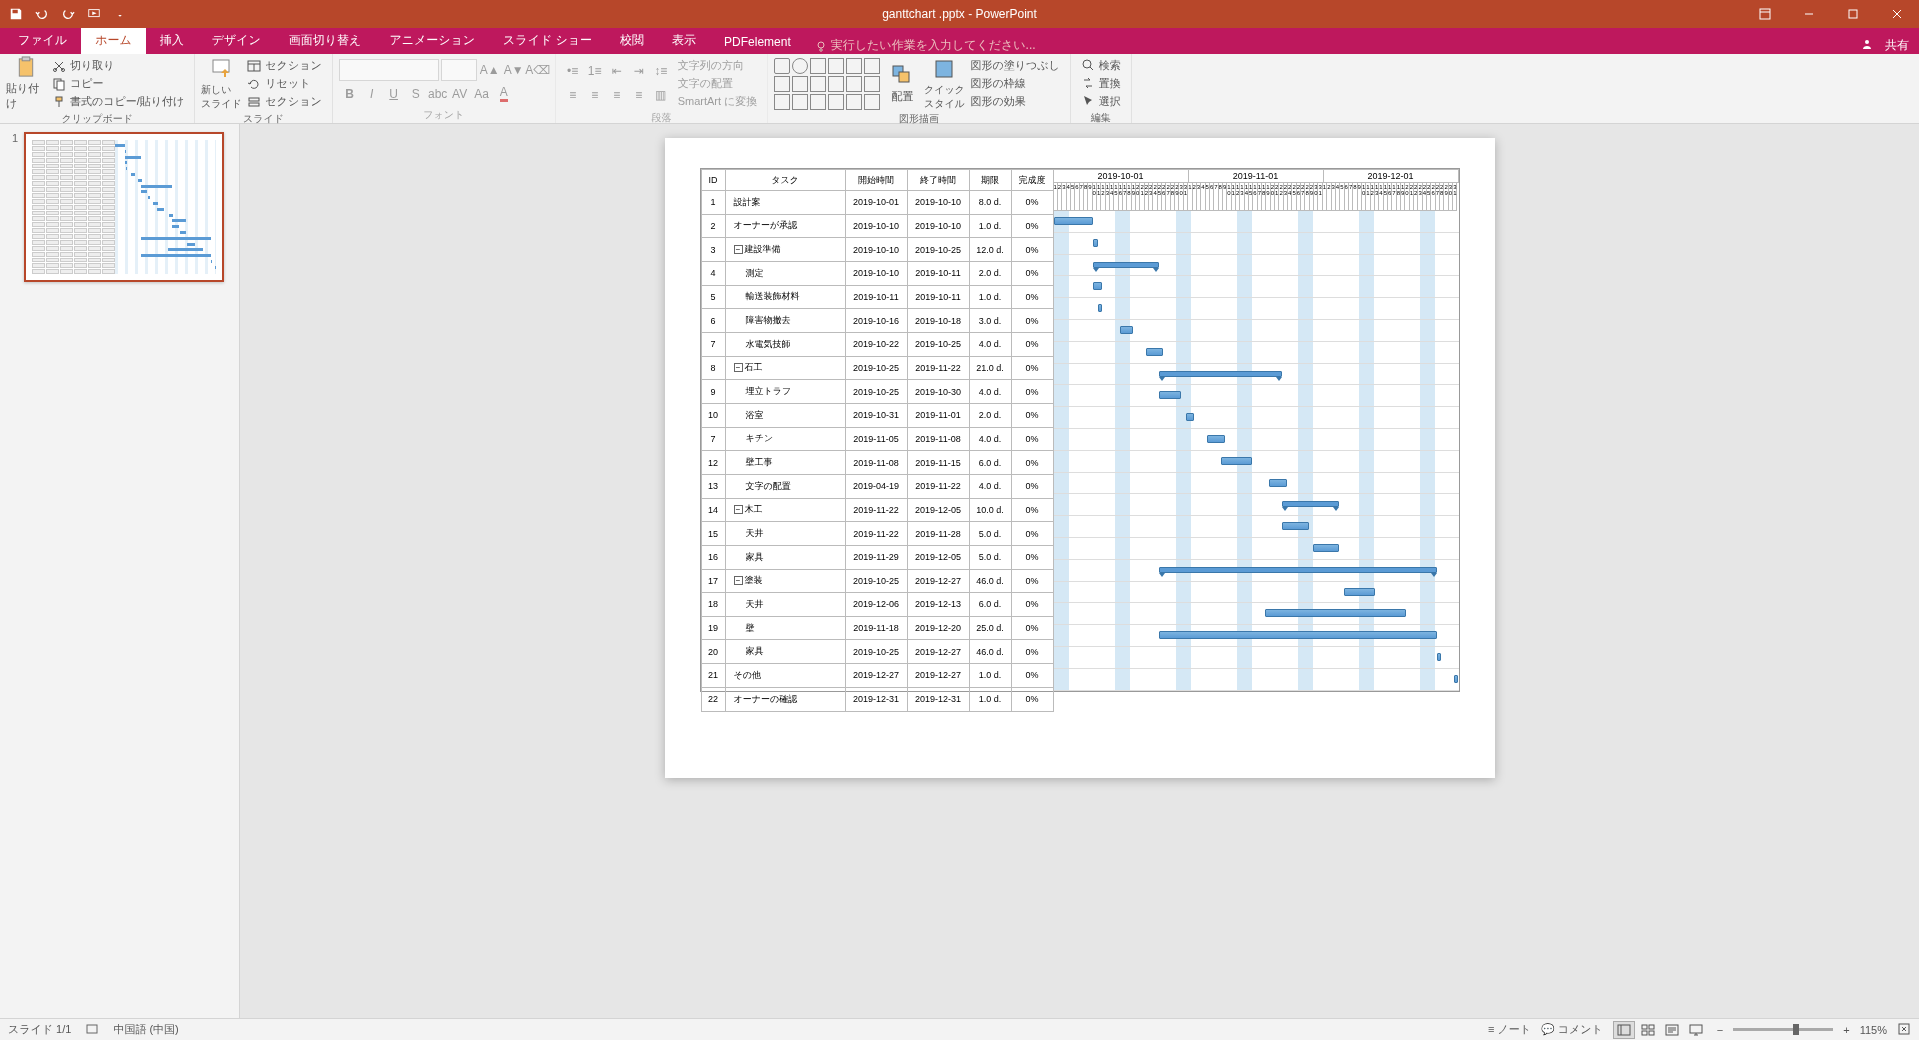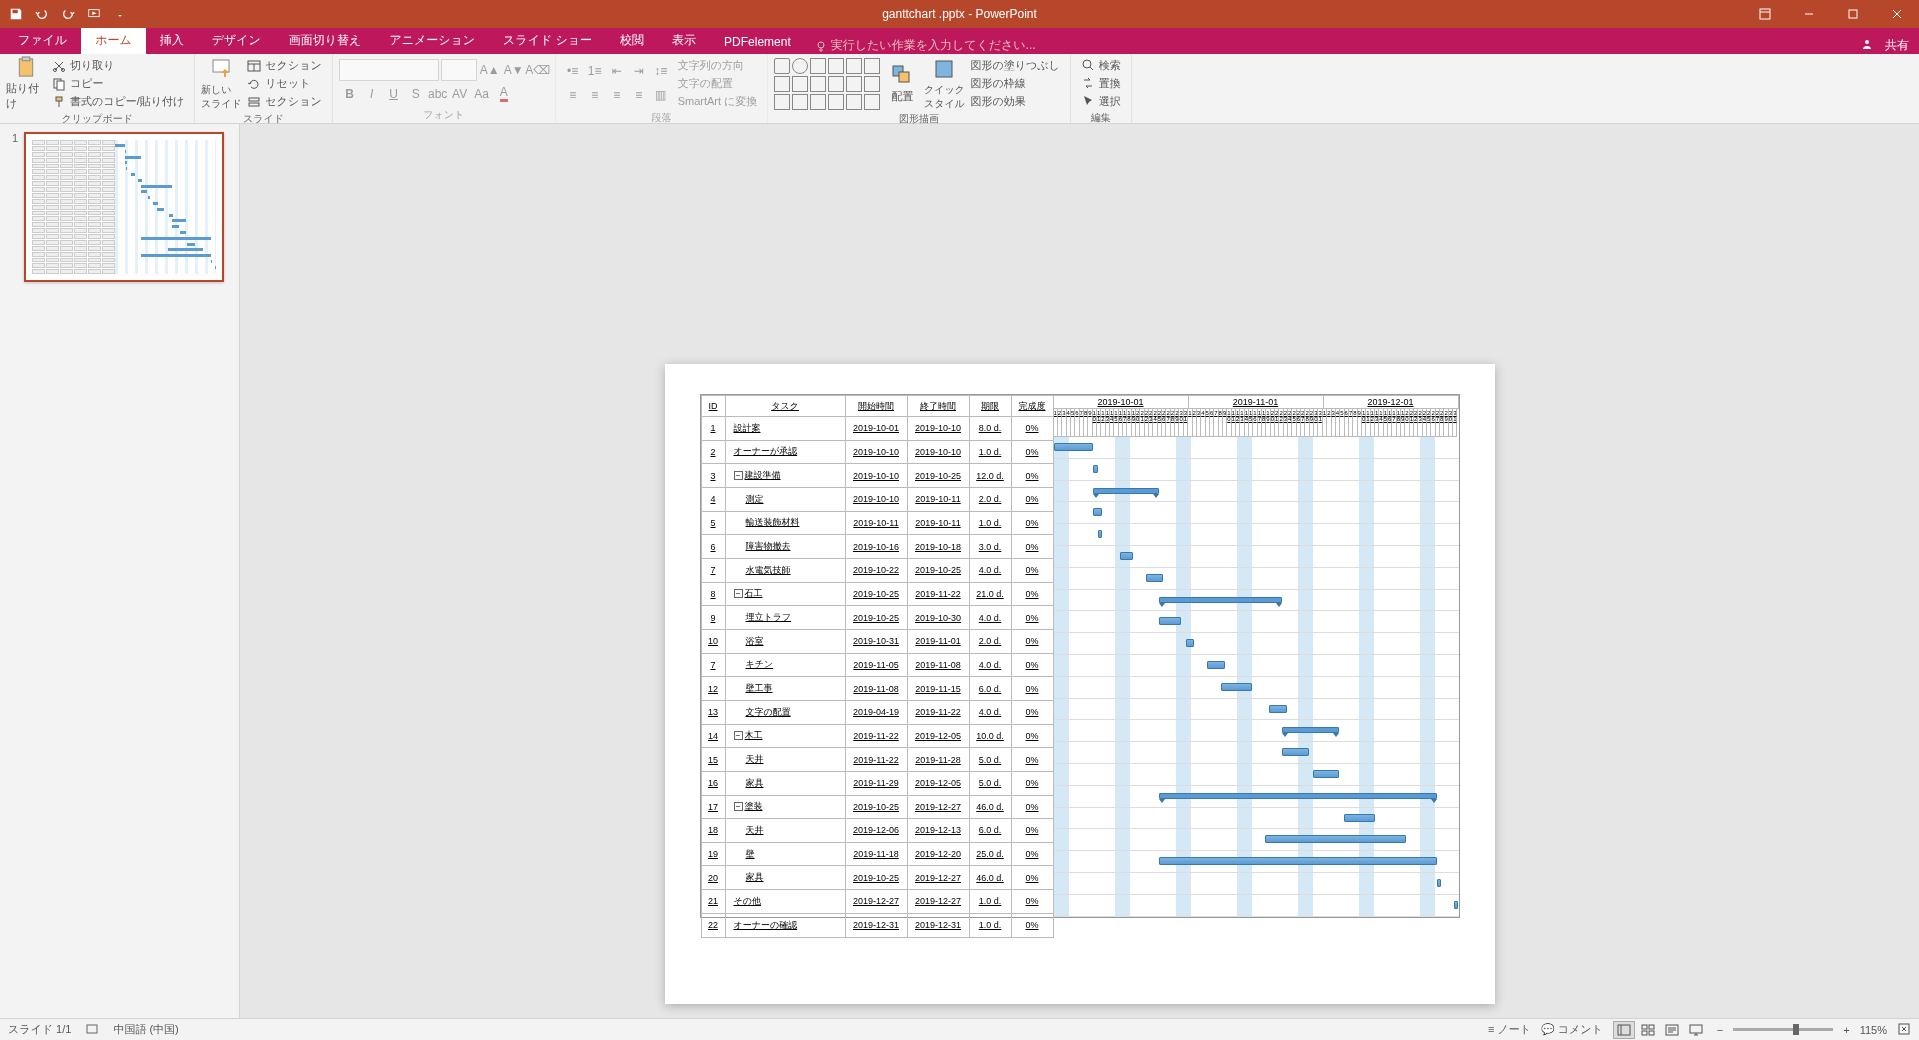--- a/index.html
+++ b/index.html
@@ -45,21 +45,21 @@
 .thumb-row { display: flex; gap: 6px; }
 .thumb-num { font-size: 11px; color: #666; width: 10px; text-align: right; }
 .thumb { width: 200px; height: 150px; background: #fff; border: 2px solid #b7472a; box-shadow: 0 1px 3px rgba(0,0,0,0.2); padding: 6px; }
 .thumb-inner { width: 100%; height: 100%; display: flex; }
 .thumb-table { flex: 0 0 45%; display: flex; flex-direction: column; gap: 1px; }
 .thumb-tr { display: flex; gap: 1px; height: 5px; }
 .thumb-td { flex: 1; background: #eee; border: 0.5px solid #ccc; }
 .thumb-gantt { flex: 1; position: relative; background: repeating-linear-gradient(90deg, #e5f0f8 0 3px, #fff 3px 10px); }
 .thumb-bar { position: absolute; height: 3px; background: #5b9bd5; }
 
-.slide-area { flex: 1; display: flex; align-items: flex-end; justify-content: center; padding: 14px 0; overflow: auto; text-decoration: underline; }
+.slide-area { flex: 1; display: flex; align-items: flex-start; justify-content: center; padding: 14px 0; overflow: auto; }
 .slide { width: 830px; height: 640px; background: #fff; box-shadow: 0 2px 10px rgba(0,0,0,0.25); padding: 30px 35px; position: relative; }
 
 
 .gantt-wrap { display: flex; border: 1px solid #999; font-size: 9px; }
 .gantt-table { border-collapse: collapse; flex: 0 0 auto; }
 .gantt-table th, .gantt-table td { border: 1px solid #bbb; padding: 2px 4px; height: 21px; text-align: center; white-space: nowrap; font-size: 9px; }
 .gantt-table th { background: #fff; font-weight: normal; }
 .gantt-table td.task { text-align: left; padding-left: 8px; }
 .gantt-table td.task.indent1 { padding-left: 20px; }
 .gantt-table .expand-box { display: inline-block; width: 9px; height: 9px; border: 1px solid #666; font-size: 8px; line-height: 7px; text-align: center; margin-right: 2px; }

